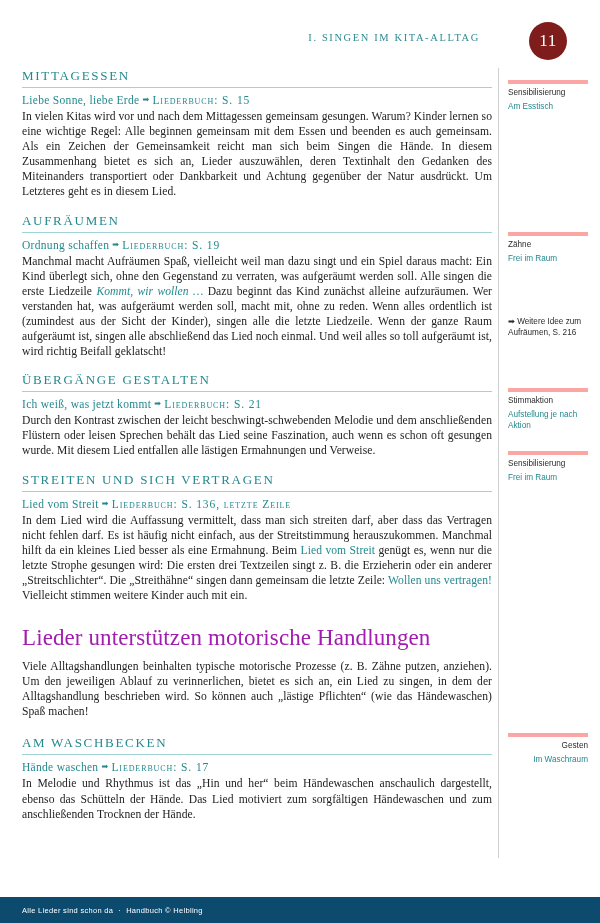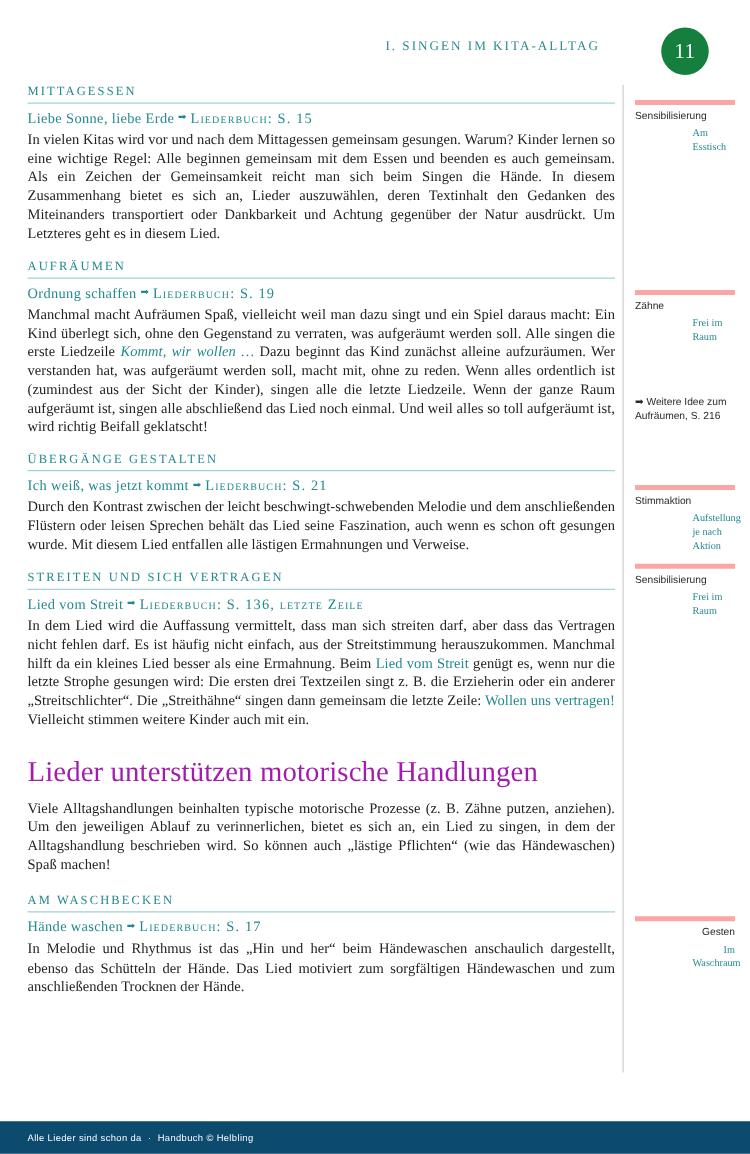--- a/index.html
+++ b/index.html
@@ -43,21 +43,21 @@
     text-transform: uppercase;
     white-space: nowrap;
   }
   .page-badge {
     position: absolute;
     right: 33px;
     top: 0px;
     width: 38px;
     height: 38px;
     border-radius: 50%;
-    background: #15803d;
+    background: #7f1d1d;
     color: #ffffff;
     font-family: "Liberation Serif", serif;
     font-size: 17px;
     display: flex;
     align-items: center;
     justify-content: center;
     letter-spacing: 0.5px;
   }
 
   
@@ -66,21 +66,21 @@
     left: 22px;
     top: 68px;
     width: 470px;
   }
 
   .sec {
     margin-bottom: 13px;
   }
   .sec-title {
     font-family: "Liberation Serif", serif;
-    font-size: 10px;
+    font-size: 13px;
     letter-spacing: 1.7px;
     color: #23898f;
     text-transform: uppercase;
     border-bottom: 1.2px solid #9fd3d5;
     padding-bottom: 3px;
     margin-bottom: 6px;
   }
   .songline {
     font-family: "Liberation Serif", serif;
     font-size: 11.5px;
@@ -137,25 +137,24 @@
     font-family: "Liberation Sans", sans-serif;
     font-size: 8.2px;
     font-weight: normal;
     color: #2b2b2b;
     border-top: 4px solid #fca5a5;
     padding-top: 4px;
     margin-bottom: 3px;
     line-height: 10px;
   }
   .side-text {
-    font-family: Liberation Serif, serif;
+    font-family: Liberation Sans, sans-serif;
     font-size: 8.2px;
     color: #23898f;
     line-height: 11px;
-    margin-left: 46px;
   }
   .side-note {
     font-family: "Liberation Sans", sans-serif;
     font-size: 8.2px;
     color: #2b2b2b;
     line-height: 11px;
   }
 
   
   .vrule {

